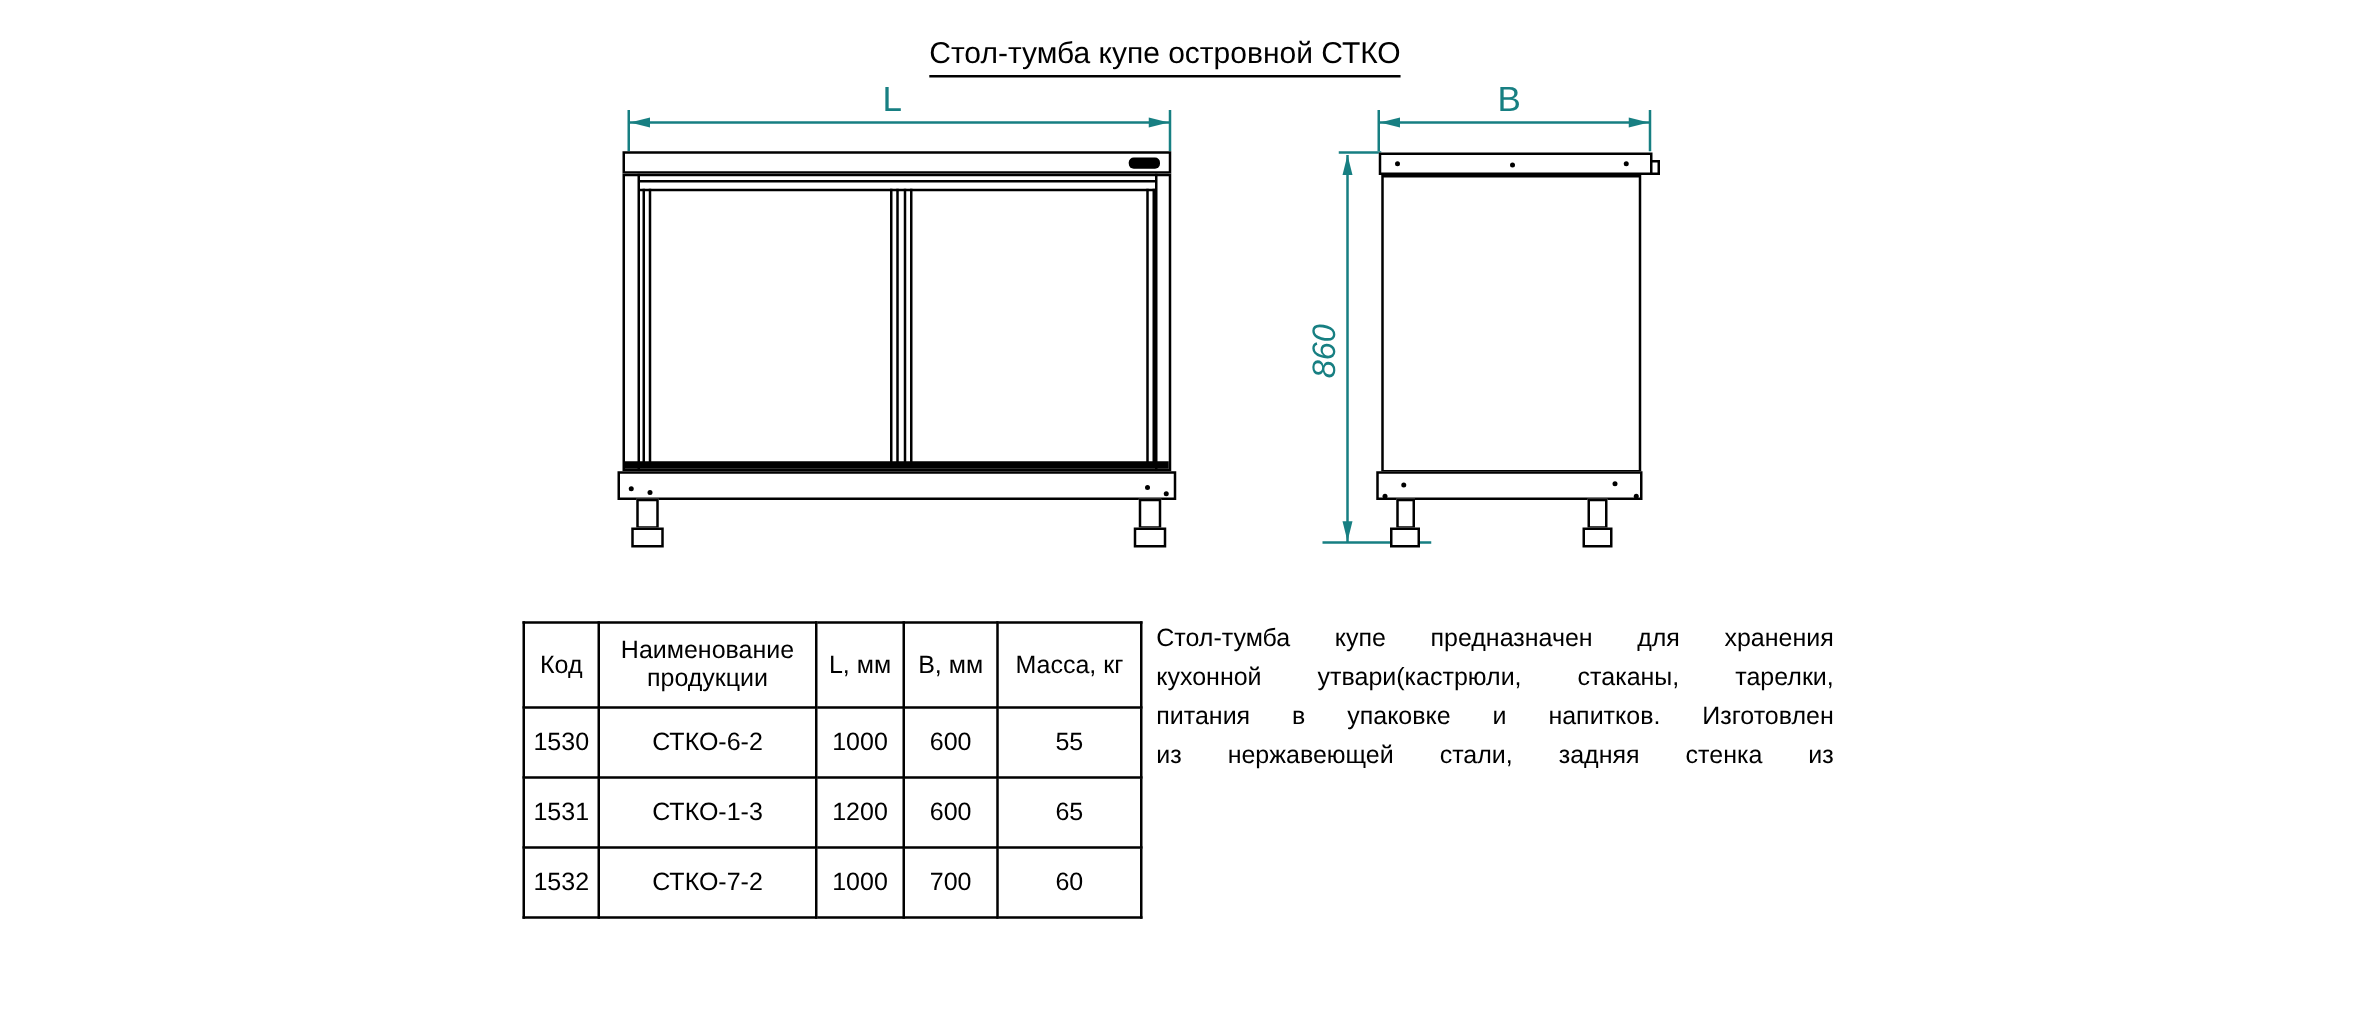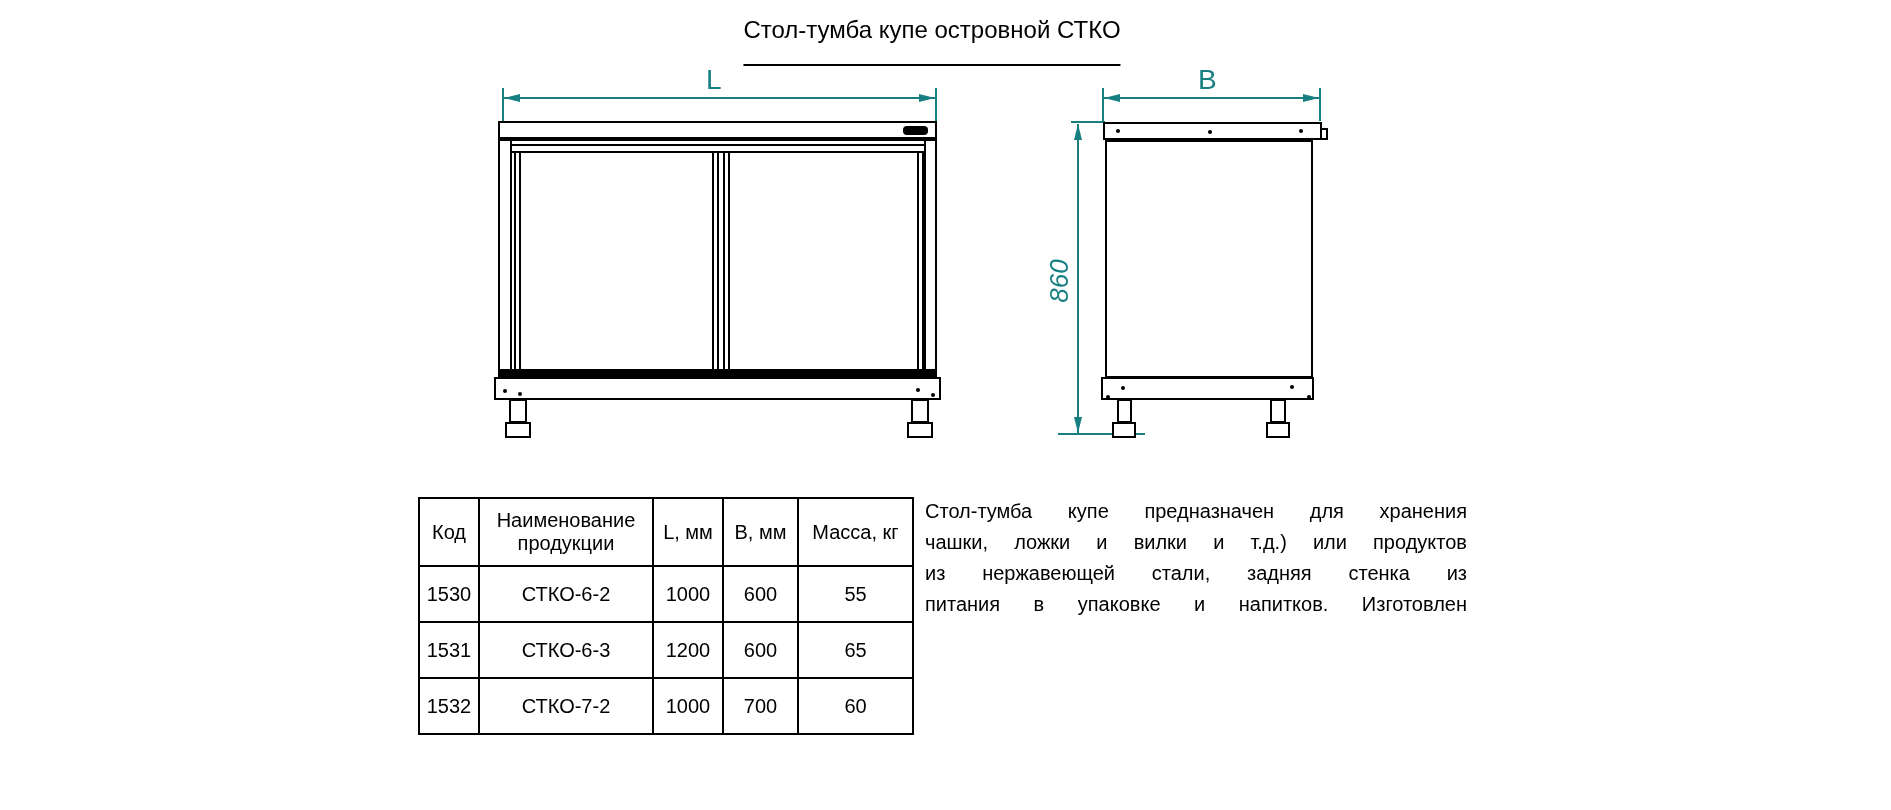--- a/index.html
+++ b/index.html
@@ -17,22 +17,22 @@
   
   .arr{position:absolute;width:0;height:0;}
   .arr.left {border-top:4px solid transparent;border-bottom:4px solid transparent;border-right:16px solid #177f82;}
   .arr.right{border-top:4px solid transparent;border-bottom:4px solid transparent;border-left:16px solid #177f82;}
   .arr.up   {border-left:4px solid transparent;border-right:4px solid transparent;border-bottom:16px solid #177f82;}
   .arr.down {border-left:4px solid transparent;border-right:4px solid transparent;border-top:16px solid #177f82;}
   .dimlabel{position:absolute;color:#177f82;font-size:28px;line-height:1;}
   .dimlabel.vert{font-style:italic;font-size:26px;transform:translate(-50%,-50%) rotate(-90deg);}
   
   .title{
-    position:absolute;top:16px;left:932px;transform:translateX(-50%);
-    font-size:24px;white-space:nowrap;border-bottom:2px solid #000;padding-bottom:20px;
+    position:absolute;top:29px;left:932px;transform:translateX(-50%);
+    font-size:24px;white-space:nowrap;border-bottom:2px solid #000;padding-bottom:3px;
   }
   
   table.spec{
     position:absolute;left:418px;top:497px;border-collapse:collapse;
     font-size:20px;table-layout:fixed;background:#fff;
   }
   table.spec th,table.spec td{
     border:2px solid #000;text-align:center;vertical-align:middle;
     font-weight:400;padding:0 4px;box-sizing:border-box;
   }
@@ -146,35 +146,35 @@
     <tbody>
         <tr>
           <td>1530</td>
           <td>СТКО-6-2</td>
           <td>1000</td>
           <td>600</td>
           <td>55</td>
         </tr>
         <tr>
           <td>1531</td>
-          <td>СТКО-6-3</td>
+          <td>СТКО-1-3</td>
           <td>1200</td>
           <td>600</td>
           <td>65</td>
         </tr>
         <tr>
           <td>1532</td>
           <td>СТКО-7-2</td>
           <td>1000</td>
           <td>700</td>
           <td>60</td>
         </tr>
       </tbody>
   </table>
 
   <div class="desc">
       <div class="dline just">Стол-тумба купе предназначен для хранения</div>
-      <div class="dline just">чашки, ложки и вилки и т.д.) или продуктов</div>
+      <div class="dline just">кухонной утвари(кастрюли, стаканы, тарелки,</div>
+      <div class="dline just">питания в упаковке и напитков. Изготовлен</div>
       <div class="dline just">из нержавеющей стали, задняя стенка из</div>
-      <div class="dline just">питания в упаковке и напитков. Изготовлен</div>
     </div>
 
 </div>
 
 </body></html>

